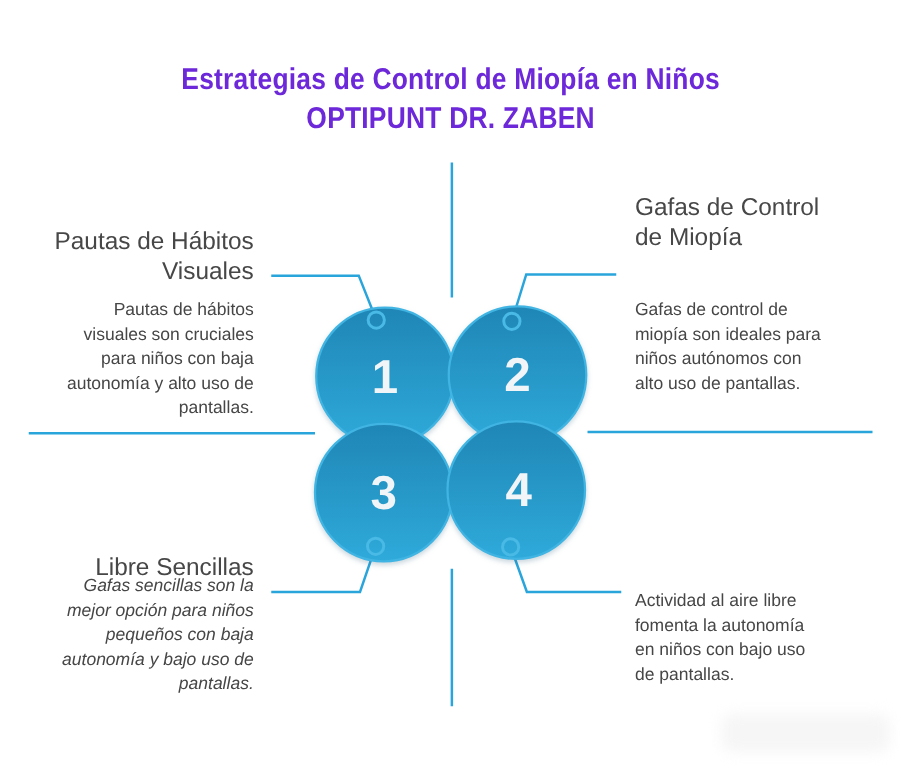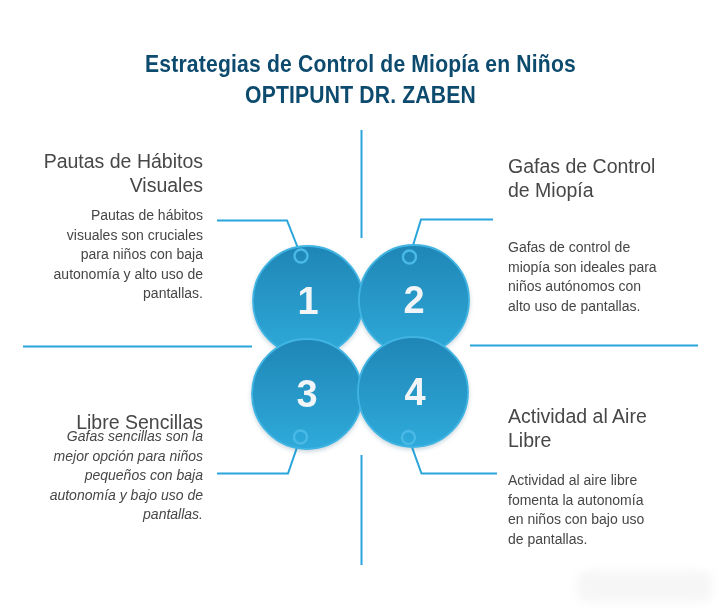--- a/index.html
+++ b/index.html
@@ -1,27 +1,27 @@
 <!DOCTYPE html>
 <html><head>
 <meta charset="utf-8">
 <style>
   html,body{margin:0;padding:0;background:#ffffff;}
   .canvas{
     position:relative;width:721px;height:612px;background:#ffffff;overflow:hidden;
     font-family:"Liberation Sans","DejaVu Sans",sans-serif;color:#464646;
   }
   
-  .title{position:absolute;left:0;right:0;top:48px;text-align:center;color:#0c4a6e;}
+  .title{position:absolute;left:0;right:0;top:48px;text-align:center;color:#6d28d9;}
   .title .tline{display:block;font-weight:700;font-size:24px;line-height:31px;
     transform:scaleX(0.88);transform-origin:50% 50%;letter-spacing:0.2px;white-space:nowrap;}
   
   .qheading{position:absolute;font-size:19.5px;line-height:24px;color:#474747;white-space:pre-line;}
   .qbody{position:absolute;font-size:14px;line-height:19.5px;color:#464646;white-space:pre-line;}
-  .alignR{text-align:right;}
+  .alignR{text-align:right;margin-top:32px;}
   .alignL{text-align:left;}
   .tl-heading{left:20px;top:149px;width:183px;}
   .tl-body{left:28px;top:206px;width:175px;}
   .tr-heading{left:508px;top:154px;width:200px;}
   .tr-body{left:508px;top:222px;width:200px;margin-top:16px;}
   .bl-heading{left:20px;top:410px;width:183px;}
   .bl-body{left:28px;top:427px;width:175px;font-style:italic;}
   .br-heading{left:508px;top:404px;width:200px;}
   .br-body{left:508px;top:471px;width:200px;}
   
@@ -100,21 +100,19 @@
 niños autónomos con
 alto uso de pantallas.</div>
 
   <div class="qheading alignR bl-heading">Libre Sencillas</div>
   <div class="qbody alignR bl-body">Gafas sencillas son la
 mejor opción para niños
 pequeños con baja
 autonomía y bajo uso de
 pantallas.</div>
 
-  <div class="qheading alignL br-heading">Actividad al Aire
-Libre</div>
   <div class="qbody alignL br-body">Actividad al aire libre
 fomenta la autonomía
 en niños con bajo uso
 de pantallas.</div>
 
   <div class="watermark"></div>
 </div>
 
 </body></html>

